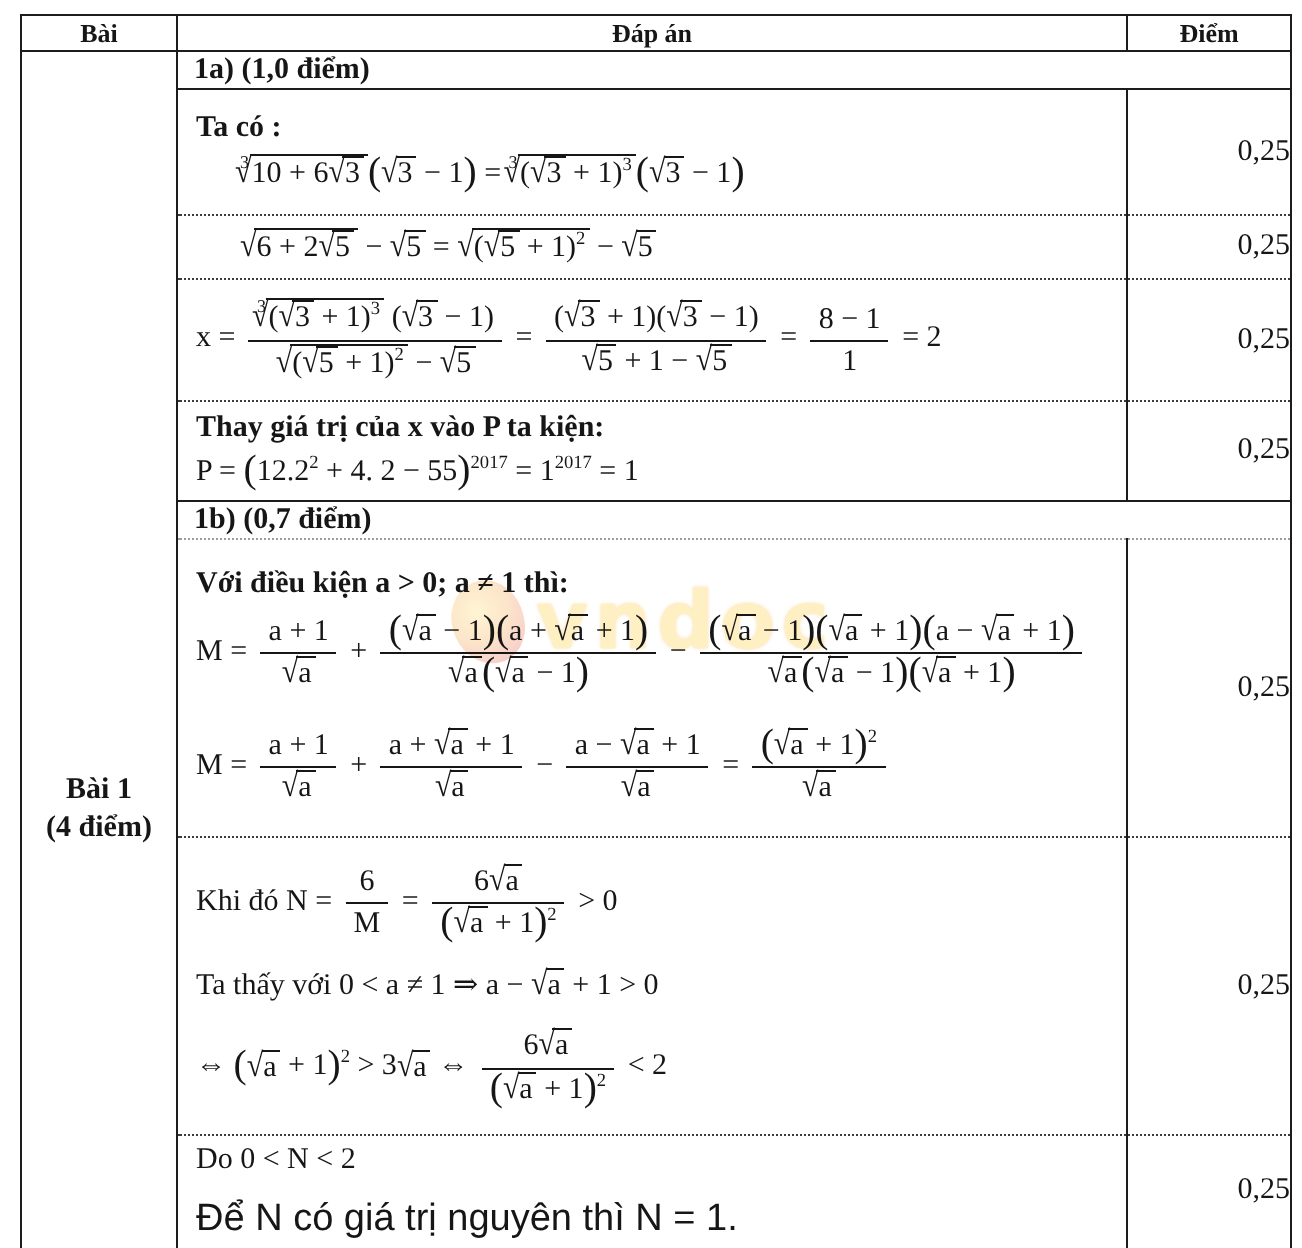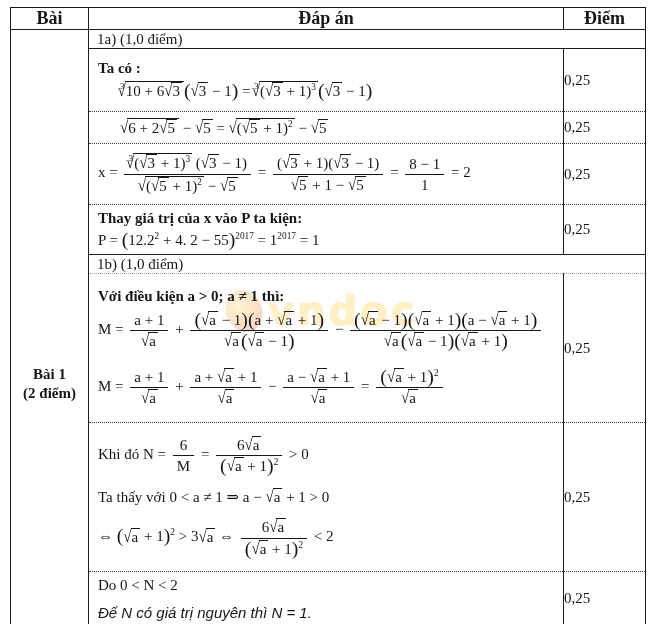--- a/index.html
+++ b/index.html
@@ -28,34 +28,34 @@
   table{
     position:absolute;left:10px;top:7px;z-index:1;
     border-collapse:collapse;table-layout:fixed;background:transparent;
     border:1.6px solid #1c1c1c;border-bottom:none;
     font-size:15px;color:#161616;
   }
   col.c1{width:78px;} col.c2{width:475px;} col.c3{width:82px;}
   th,td{border:none;border-left:1.4px solid #1c1c1c;border-right:1.4px solid #1c1c1c;}
   th{
     font-weight:bold;text-align:center;height:17px;padding:0 2px;
-    border-bottom:1.4px solid #1c1c1c;font-size:18px;
+    border-bottom:1.4px solid #1c1c1c;font-size:13px;
   }
   td.sect{
-    font-weight:normal;height:18px;padding:0 4px 0 8px;font-size:15px;
+    font-weight:bold;height:18px;padding:0 4px 0 8px;font-size:15px;
     border-bottom:1.4px solid #1c1c1c;vertical-align:middle;
   }
   tr.dotlight td.sect{border-bottom:1.1px dotted #9d9d9d;}
   td.bai{
     text-align:center;font-weight:bold;vertical-align:middle;
     border-bottom:1.4px dotted #3c3c3c;padding:0 2px;line-height:1.25;
   }
-  .bai-inner{position:relative;top:56px;}
+  .bai-inner{position:relative;top:80px;}
   td.ans{padding:3px 9px;vertical-align:middle;}
-  td.pts{text-align:left;vertical-align:middle;padding:0;}
+  td.pts{text-align:right;vertical-align:middle;padding:0;}
   tr.dot td{border-bottom:1.4px dotted #3c3c3c;}
   tr.solidrow td{border-bottom:1.4px solid #1c1c1c;}
   
   .fml{line-height:1.25;}
   .ind{margin-left:22px;}
   .intro{margin:1px 0 4px 0;font-weight:bold;}
   sup{font-size:0.62em;line-height:0;}
   .frac{
     display:inline-flex;flex-direction:column;text-align:center;
     vertical-align:middle;margin:2px 3px;line-height:1.2;
@@ -65,21 +65,21 @@
   .sq{display:inline-block;white-space:nowrap;line-height:1.15;}
   .sq > .rs{display:inline-block;transform:scaleY(1.12);transform-origin:50% 78%;margin-right:-1px;}
   .sq > .rb{display:inline-block;border-top:1.2px solid #161616;padding:0 2px 0 1px;}
   .cbi{
     font-size:9px;position:relative;top:-7px;margin-right:-7px;z-index:2;
     display:inline-block;font-weight:normal;
   }
   .bp{font-size:1.32em;line-height:0.8;vertical-align:-0.06em;}
   .sans{
     font-family:"Liberation Sans","DejaVu Sans",sans-serif;
-    font-size:15px;margin-top:9px;font-style:italic;
+    font-size:19px;margin-top:9px;
   }
   .gap14{margin-top:14px;}
   .gap10{margin-top:10px;}
 </style>
 </head>
 <body>
 
 <div class="watermark">
   <span class="wm-logo"></span>
   <span class="wm-text">vndoc</span>
@@ -96,21 +96,21 @@
       <th>Bài</th>
       <th>Đáp án</th>
       <th>Điểm</th>
     </tr>
   </thead>
   <tbody>
     <tr style="height:18px">
       <td class="bai" rowspan="9">
         <div class="bai-inner">
           <div>Bài 1</div>
-          <div>(2 điểm)</div>
+          <div>(4 điểm)</div>
         </div>
       </td>
       <td class="sect" colspan="2">1a) (1,0 điểm)</td>
     </tr>
 
     <tr class="dot" style="height:63px">
       <td class="ans">
         <div class="intro">Ta có :</div>
         <div class="fml ind"><span class="cbi">3</span><span class="sq"><span class="rs">√</span><span class="rb">10 + 6<span class="sq"><span class="rs">√</span><span class="rb">3</span></span></span></span><span class="bp">(</span><span class="sq"><span class="rs">√</span><span class="rb">3</span></span> − 1<span class="bp">)</span> = <span class="cbi">3</span><span class="sq"><span class="rs">√</span><span class="rb">(<span class="sq"><span class="rs">√</span><span class="rb">3</span></span> + 1)<sup>3</sup></span></span><span class="bp">(</span><span class="sq"><span class="rs">√</span><span class="rb">3</span></span> − 1<span class="bp">)</span></div>
       </td>
@@ -142,21 +142,21 @@
 
     <tr class="solidrow" style="height:50px">
       <td class="ans">
         <div class="intro">Thay giá trị của x vào P ta kiện:</div>
         <div class="fml">P = <span class="bp">(</span>12.2<sup>2</sup> + 4. 2 − 55<span class="bp">)</span><sup>2017</sup> = 1<sup>2017</sup> = 1</div>
       </td>
       <td class="pts">0,25</td>
     </tr>
 
     <tr class="dotlight" style="height:18px">
-      <td class="sect" colspan="2">1b) (1,0 điểm)</td>
+      <td class="sect" colspan="2">1b) (0,7 điểm)</td>
     </tr>
 
     <tr class="dot" style="height:149px">
       <td class="ans">
         <div class="intro">Với điều kiện a &gt; 0; a ≠ 1 thì:</div>
         <div class="fml">M = <span class="frac">
               <span class="num">a + 1</span>
               <span class="den"><span class="sq"><span class="rs">√</span><span class="rb">a</span></span></span>
             </span> + <span class="frac">
               <span class="num"><span class="bp">(</span><span class="sq"><span class="rs">√</span><span class="rb">a</span></span> − 1<span class="bp">)</span><span class="bp">(</span>a + <span class="sq"><span class="rs">√</span><span class="rb">a</span></span> + 1<span class="bp">)</span></span>

